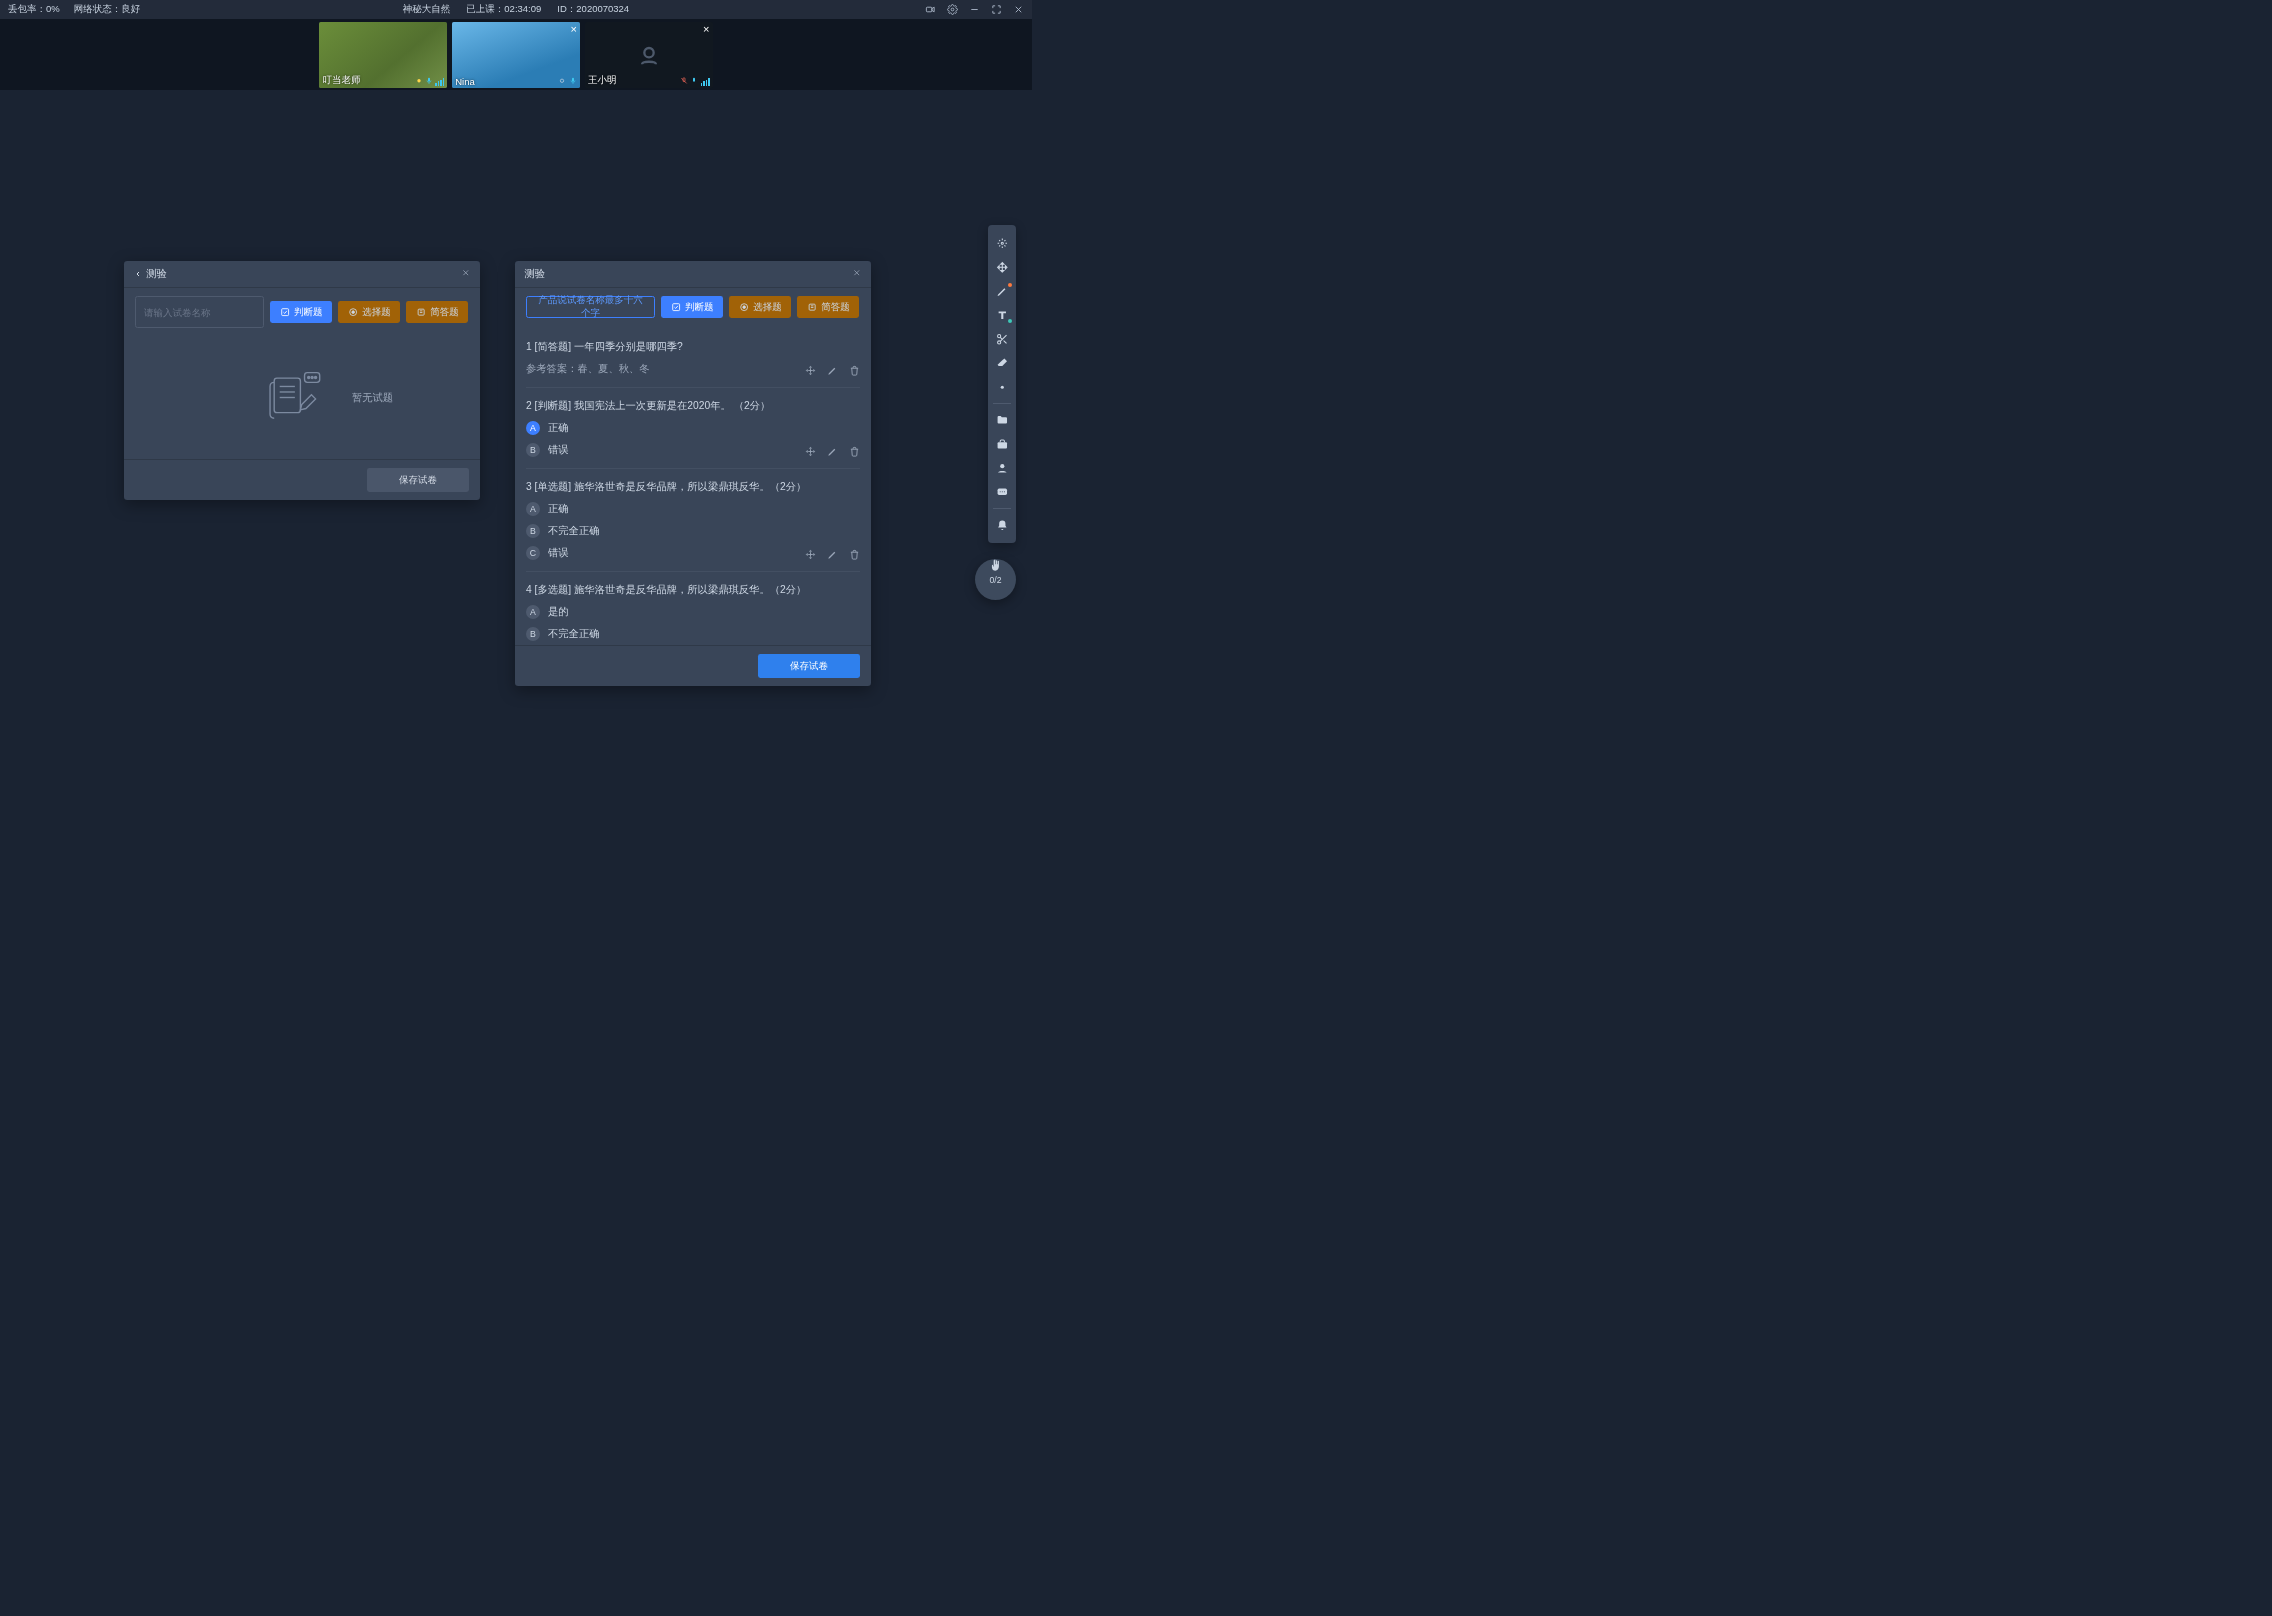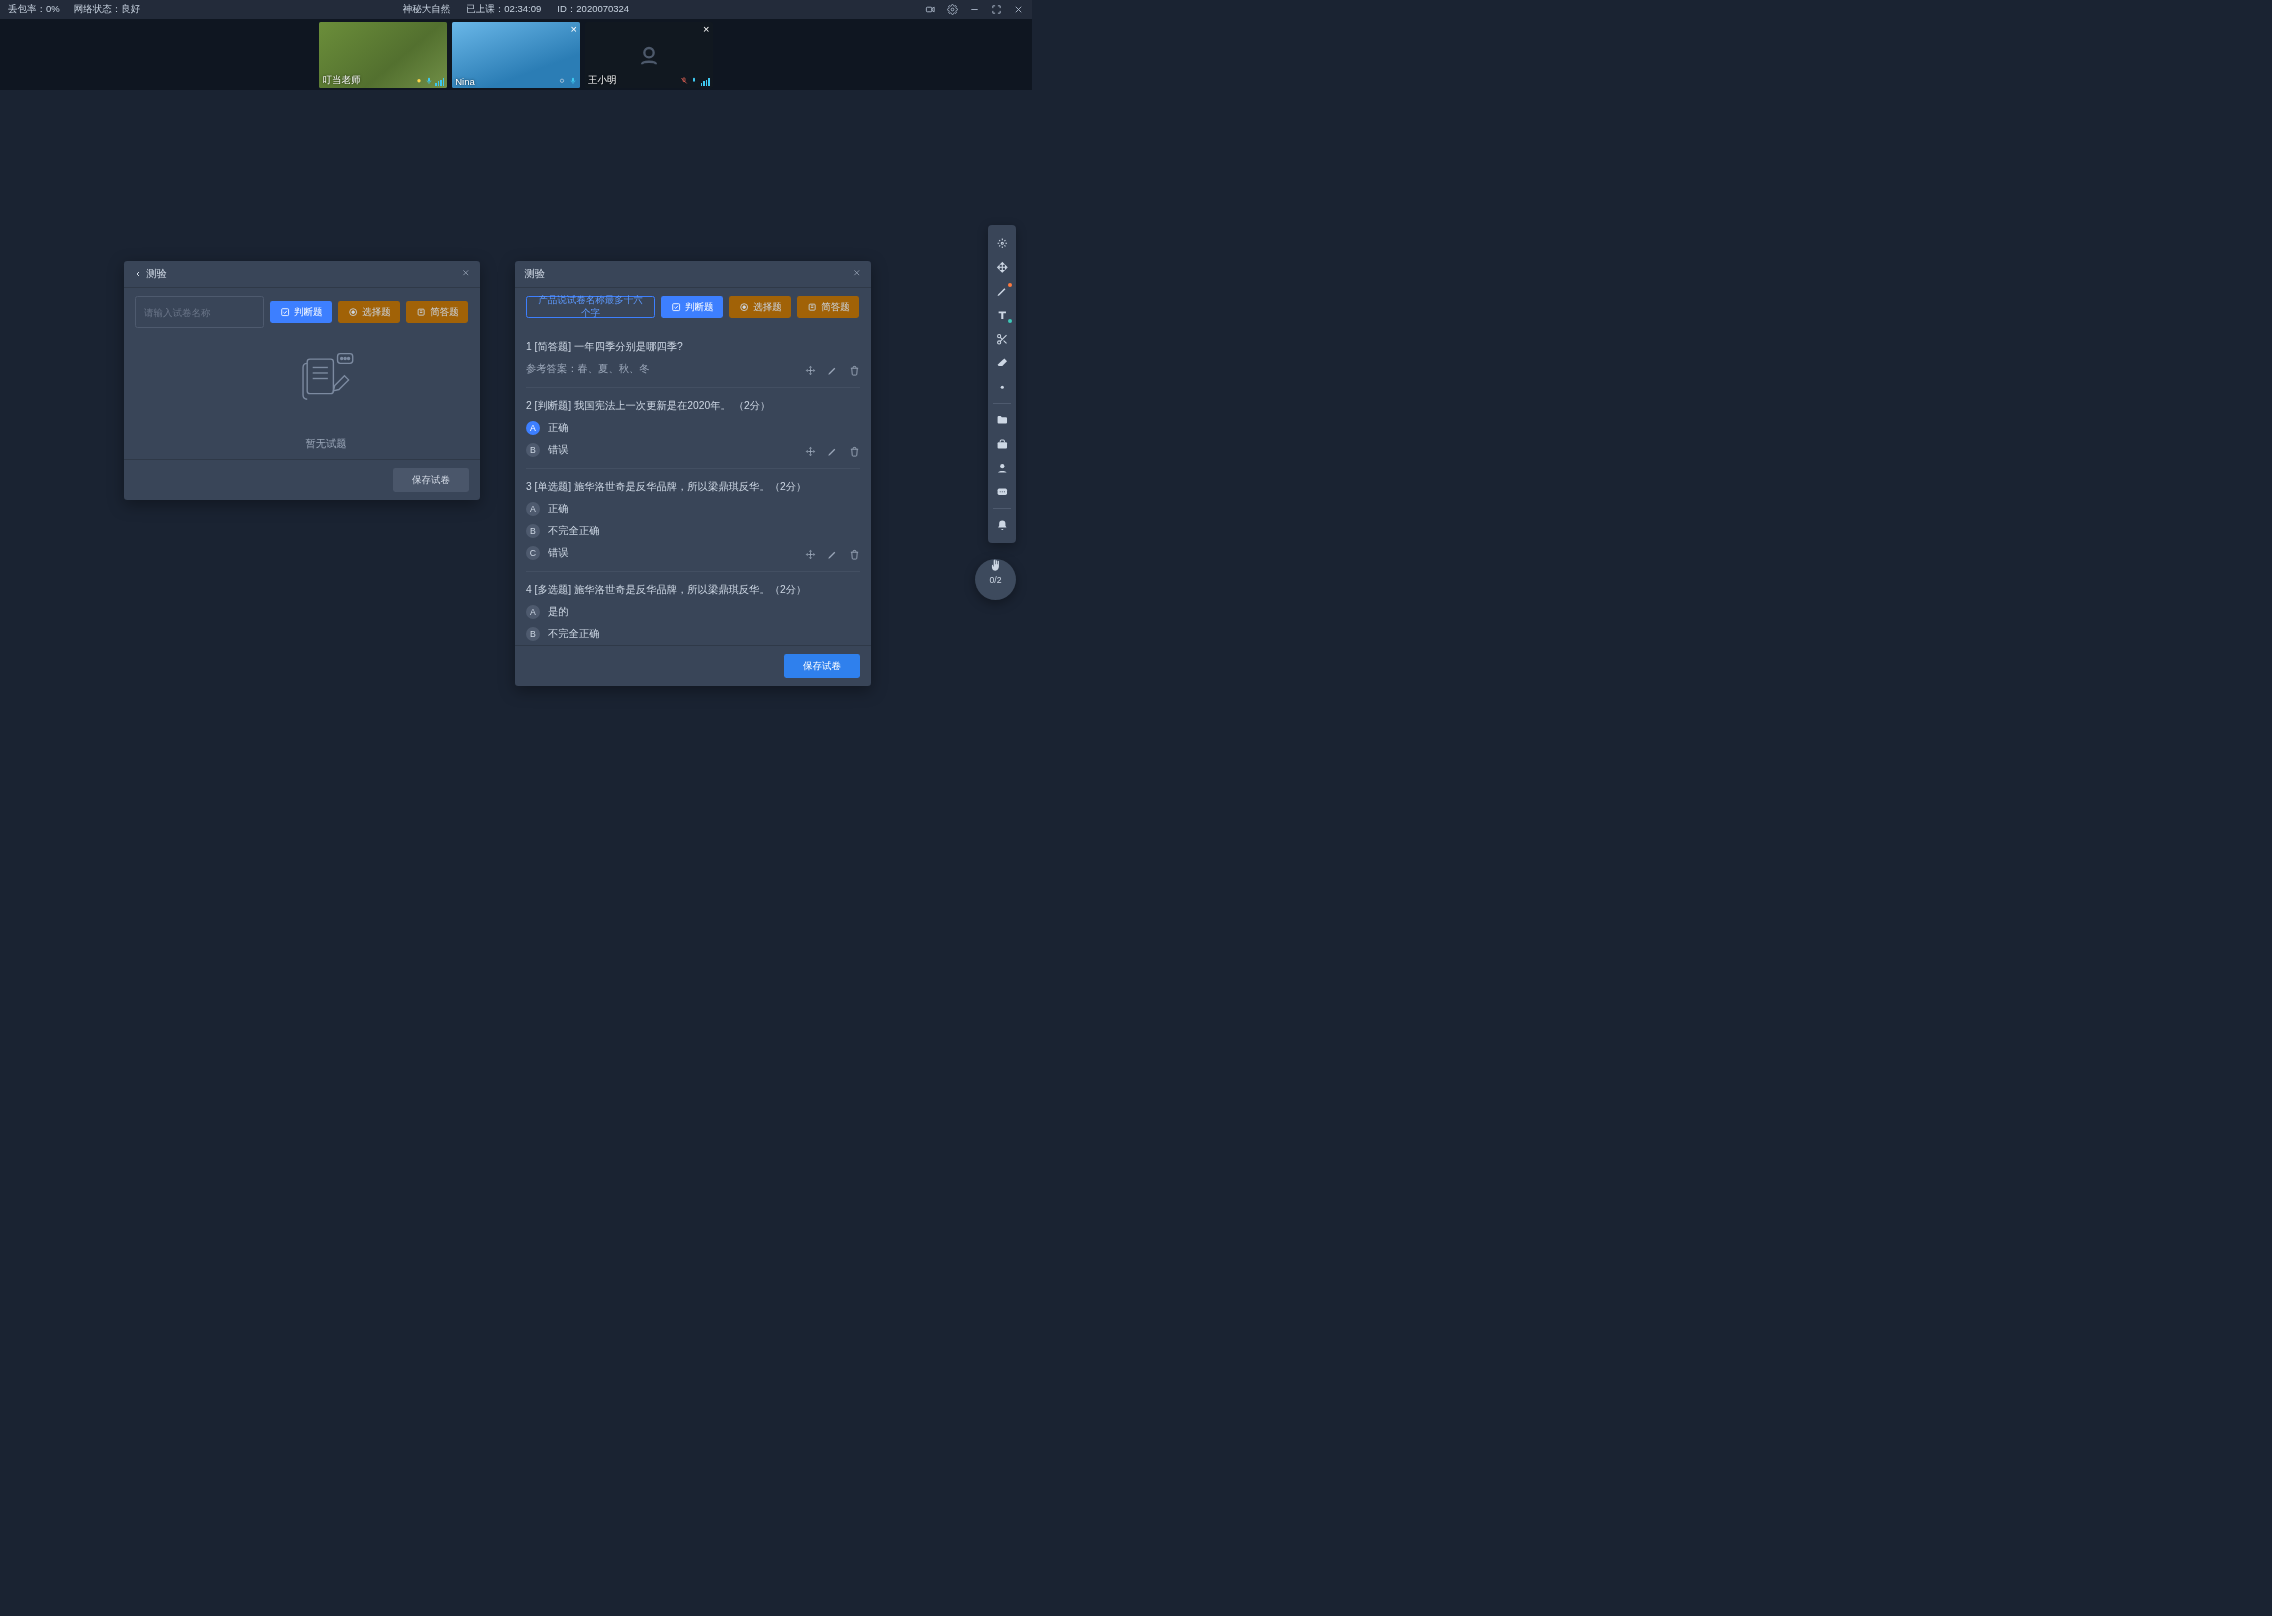--- a/index.html
+++ b/index.html
@@ -140,34 +140,34 @@
       background:#a16207;
     }
     .btn.primary { background:#3d7fff; color:#fff; }
     .btn.outline { background:transparent; border:0.8px solid #3d7fff; color:#5e9aff; }
     .btn.save { background:#4a566a; color:#d6dde8; }
     .btn.save-primary { background:#2f80ed; color:#fff; }
     .btn svg { width:10.3px; height:10.3px; }
     
     .empty-state {
       flex:1;
-      display:flex; flex-direction:column; align-items:center; justify-content:center;
+      display:flex; align-items:center; justify-content:center;
       color:#9aa6b8;
       font-size:10.3px;
       gap:24px;
       padding-left:48px;
     }
     .empty-illus { width:69px; height:69px; color:#7c8aa0; }
     
     .panel-footer {
       padding: 8px 11px;
       display:flex; justify-content:flex-end;
       border-top: 0.8px solid #2f3948;
     }
-    .panel-footer .btn { padding: 0 19px; height:24px; }
+    .panel-footer .btn { padding: 0 32px; height:24px; }
     
     .question-list {
       flex:1;
       overflow-y:auto;
       padding: 3.2px 11px 8px;
     }
     .question-list::-webkit-scrollbar { width:4.7px; }
     .question-list::-webkit-scrollbar-thumb { background:#4e5a6e; border-radius:2.4px; }
     
     .question {

